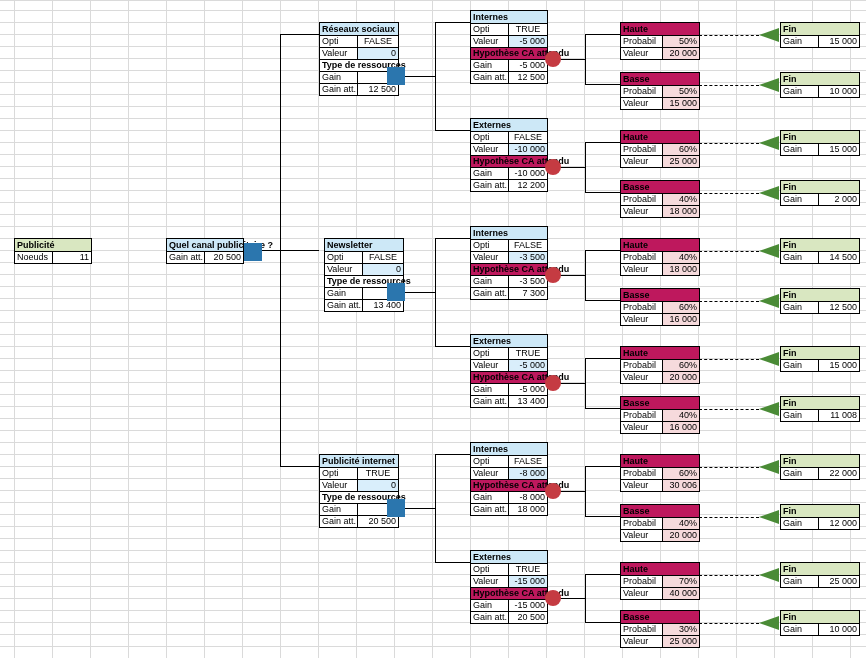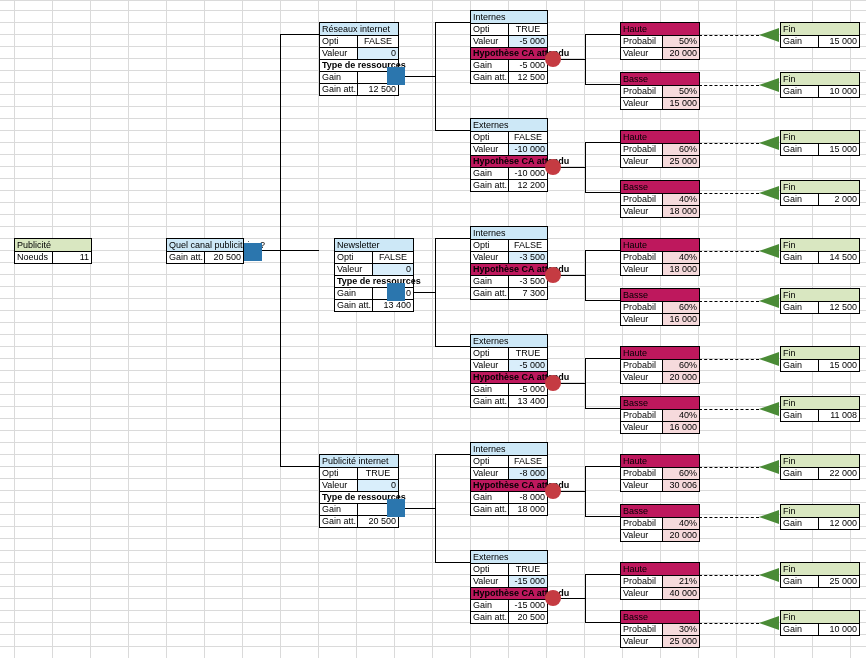--- a/index.html
+++ b/index.html
@@ -4,21 +4,21 @@
 <style>
   html,body{margin:0;padding:0;background:#fff}
   .sheet{position:relative;width:866px;height:658px;overflow:hidden;color:#000;
     font-family:"Liberation Sans",sans-serif;font-size:9px;background:#fff;
     background-image:
       repeating-linear-gradient(to right,#dadada 0 1px,transparent 1px 38px),
       repeating-linear-gradient(to bottom,#dadada 0 1px,transparent 1px 12px);
     background-position:14px 0,0 10px}
   .n{position:absolute;border:1px solid #000;background:#fff;z-index:2}
   .w76{width:76px}.w78{width:78px}
-  .h{height:12px;line-height:12px;font-weight:normal;padding-left:2px;white-space:nowrap}
+  .h{height:12px;line-height:12px;font-weight:bold;padding-left:2px;white-space:nowrap}
   .h2{height:12px;line-height:11px;font-weight:bold;padding-left:2px;white-space:nowrap;border-top:1px solid #000;box-sizing:border-box}
   .r{display:flex;height:12px;line-height:11px;border-top:1px solid #000;box-sizing:border-box}
   .l{flex:0 0 38px;padding-left:2px;border-right:1px solid #000;box-sizing:border-box;white-space:nowrap}
   .out .l{flex-basis:42px}
   .v{flex:1;text-align:right;padding-right:2px;white-space:nowrap}
   .c{text-align:center;padding-right:0}
   .bb{background:#cde8f7}.pb{background:#be185d}.gb{background:#d9e7c1}
   .lb{background:#d9eefb}.pv{background:#f6dadc}
   .hl{position:absolute;height:0;border-top:1px solid #000;z-index:1}
   .vl{position:absolute;width:0;border-left:1px solid #000;z-index:1}
@@ -98,41 +98,41 @@
 
   <div class="n w76" style="left:166px;top:238px">
     <div class="h bb"><span>Quel canal publicitaire ?</span></div>
     <div class="r">
         <span class="l">Gain att.</span>
         <span class="v">20 500</span>
       </div>
   </div>
 
   <div class="n w78" style="left:319px;top:22px">
-    <div class="h bb"><span>Réseaux internet</span></div>
+    <div class="h bb"><span>Réseaux sociaux</span></div>
     <div class="r">
         <span class="l">Opti</span>
         <span class="v c">FALSE</span>
       </div>
     <div class="r">
         <span class="l">Valeur</span>
         <span class="v lb">0</span>
       </div>
     <div class="h2"><span>Type de ressources</span></div>
     <div class="r">
         <span class="l">Gain</span>
         <span class="v">0</span>
       </div>
     <div class="r">
         <span class="l">Gain att.</span>
         <span class="v">12 500</span>
       </div>
   </div>
 
-  <div class="n w78" style="left:334px;top:238px">
+  <div class="n w78" style="left:324px;top:238px">
     <div class="h bb"><span>Newsletter</span></div>
     <div class="r">
         <span class="l">Opti</span>
         <span class="v c">FALSE</span>
       </div>
     <div class="r">
         <span class="l">Valeur</span>
         <span class="v lb">0</span>
       </div>
     <div class="h2"><span>Type de ressources</span></div>
@@ -400,21 +400,21 @@
       </div>
     <div class="r">
         <span class="l">Valeur</span>
         <span class="v pv">20 000</span>
       </div>
   </div>
   <div class="n w78 out" style="left:620px;top:562px">
     <div class="h pb"><span>Haute</span></div>
     <div class="r">
         <span class="l">Probabil</span>
-        <span class="v pv">21%</span>
+        <span class="v pv">70%</span>
       </div>
     <div class="r">
         <span class="l">Valeur</span>
         <span class="v pv">40 000</span>
       </div>
   </div>
   <div class="n w78 out" style="left:620px;top:610px">
     <div class="h pb"><span>Basse</span></div>
     <div class="r">
         <span class="l">Probabil</span>

